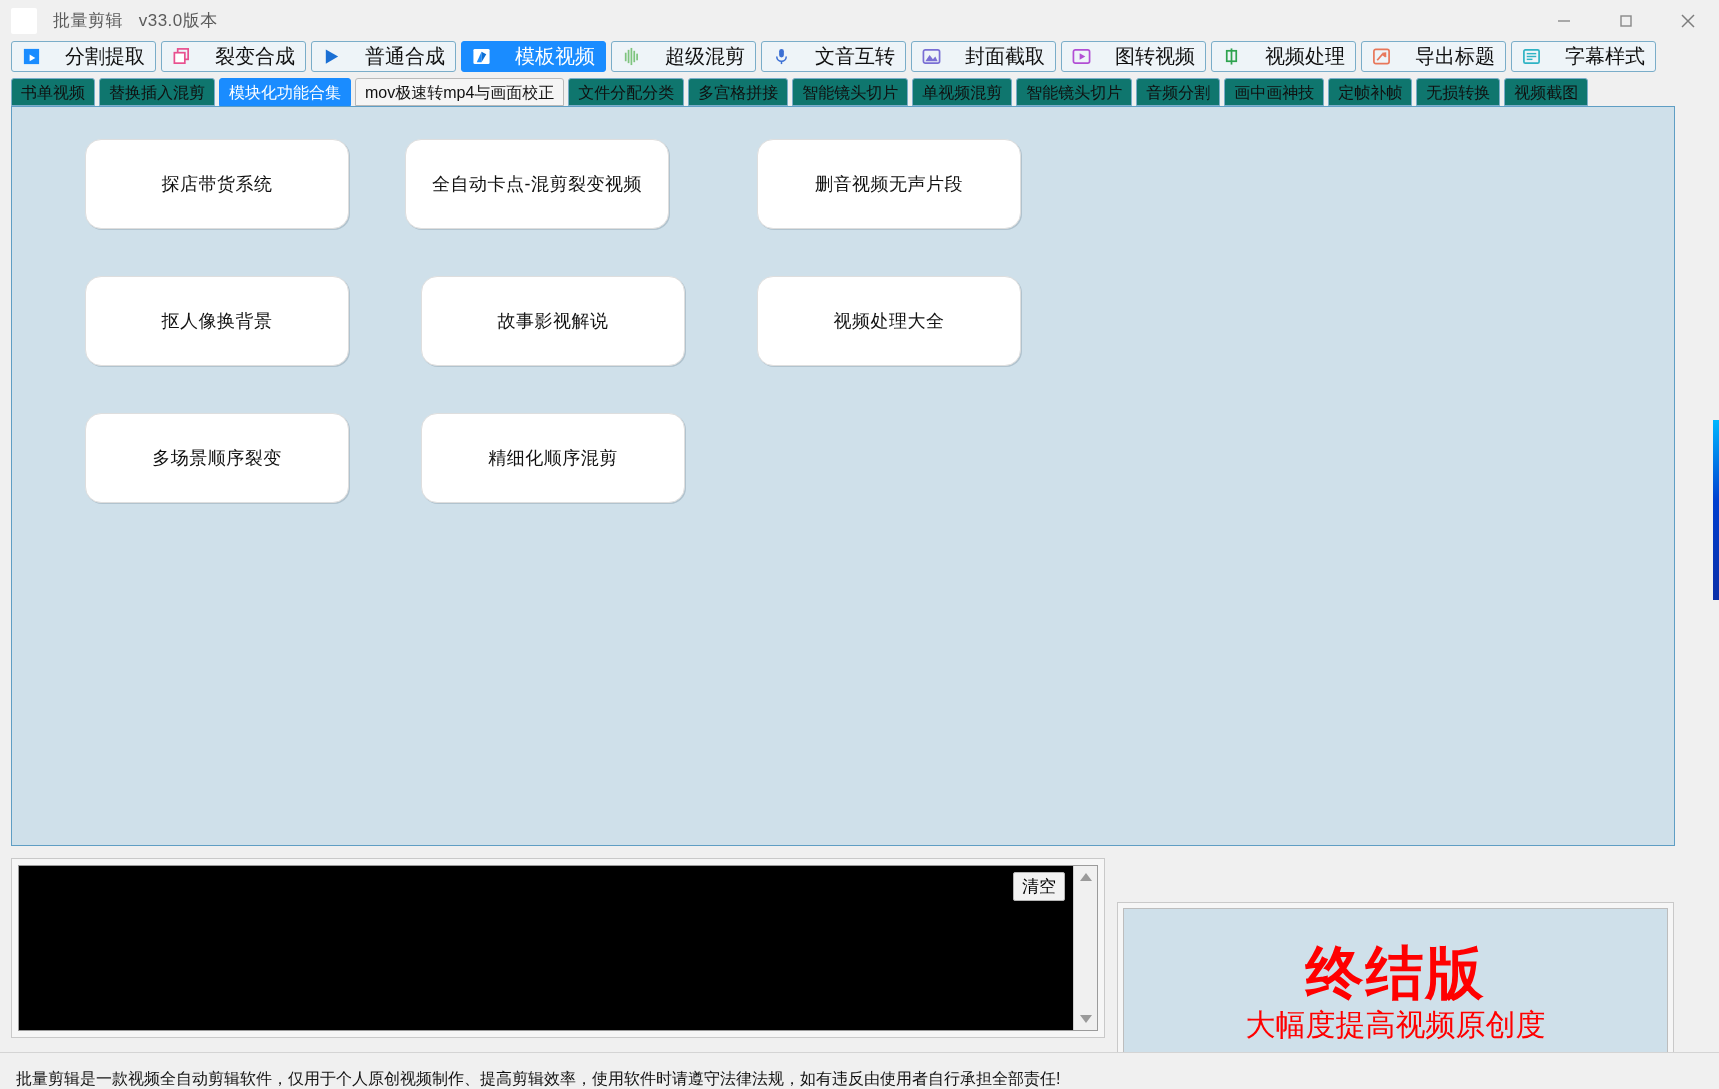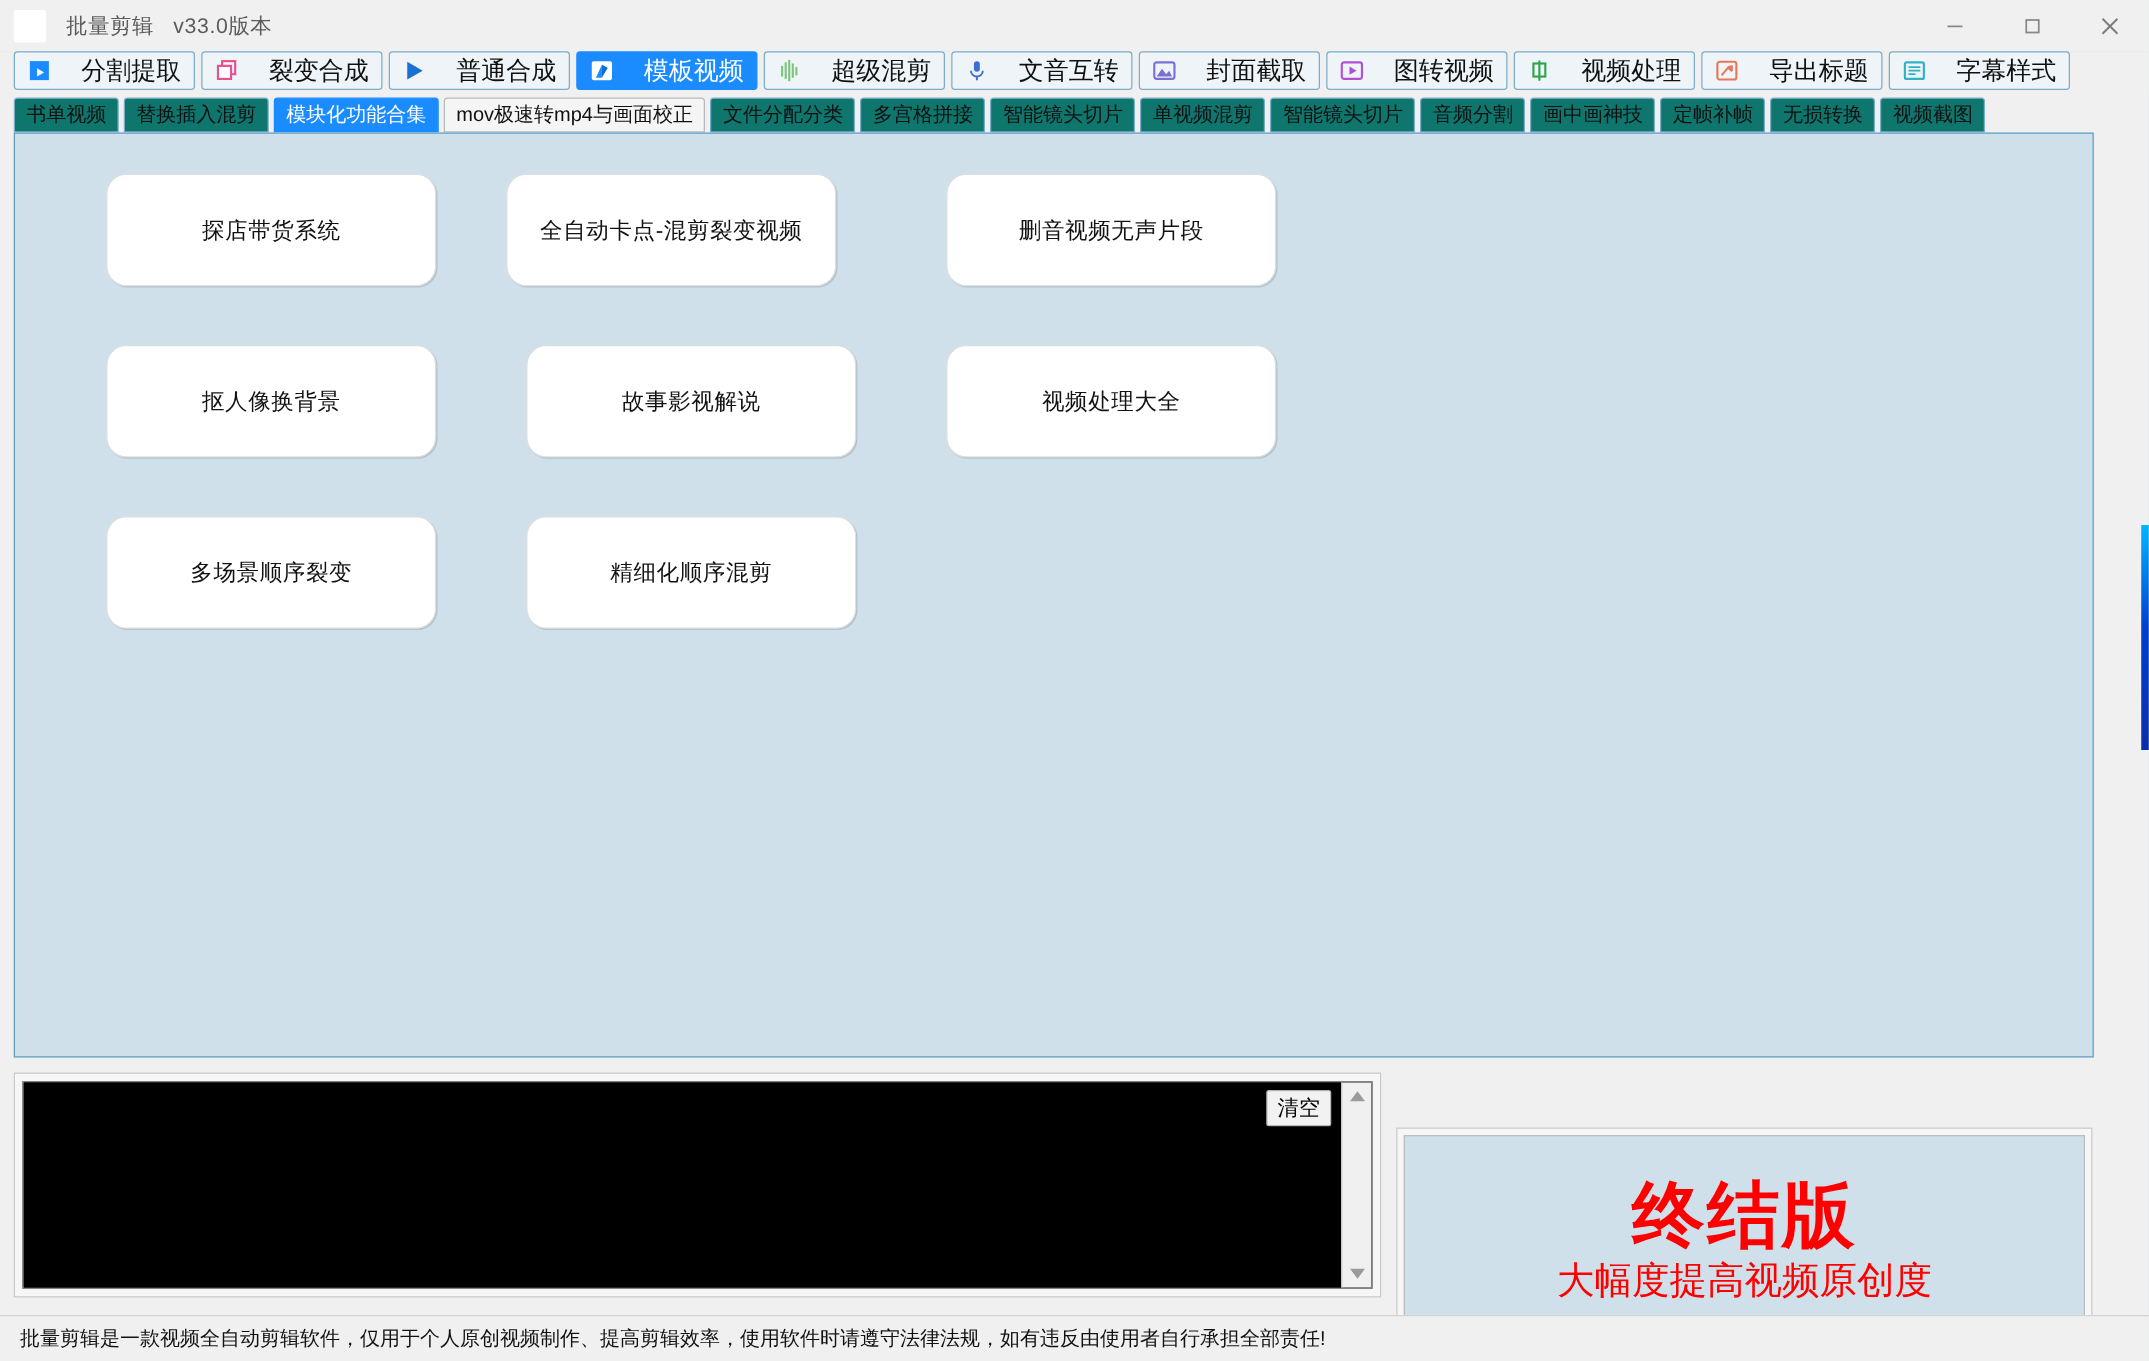--- a/index.html
+++ b/index.html
@@ -93,21 +93,21 @@
   .promo-in{
     width:100%;height:100%;box-sizing:border-box;background:#cfe0ea;border:1px solid #bdbdbd;
     display:flex;flex-direction:column;align-items:center;justify-content:center;gap:4px;
   }
   .promo-title{font-size:58px;color:#ff0000;font-weight:bold;line-height:1.05;letter-spacing:2px;}
   .promo-sub{font-size:30px;color:#ff0000;line-height:1.1;}
   
   .statusbar{
     position:absolute;left:0;top:1052px;width:1719px;height:37px;
     background:#f0f0f0;border-top:1px solid #d4d4d4;
-    display:flex;align-items:center;
+    display:flex;align-items:flex-end;
   }
   .statustext{margin-left:16px;font-size:16px;color:#111;white-space:nowrap;}
 </style>
 </head>
 <body>
 
 <div class="titlebar">
   <div class="title-ico"></div>
   <div class="title-text">
     <span>批量剪辑</span>

